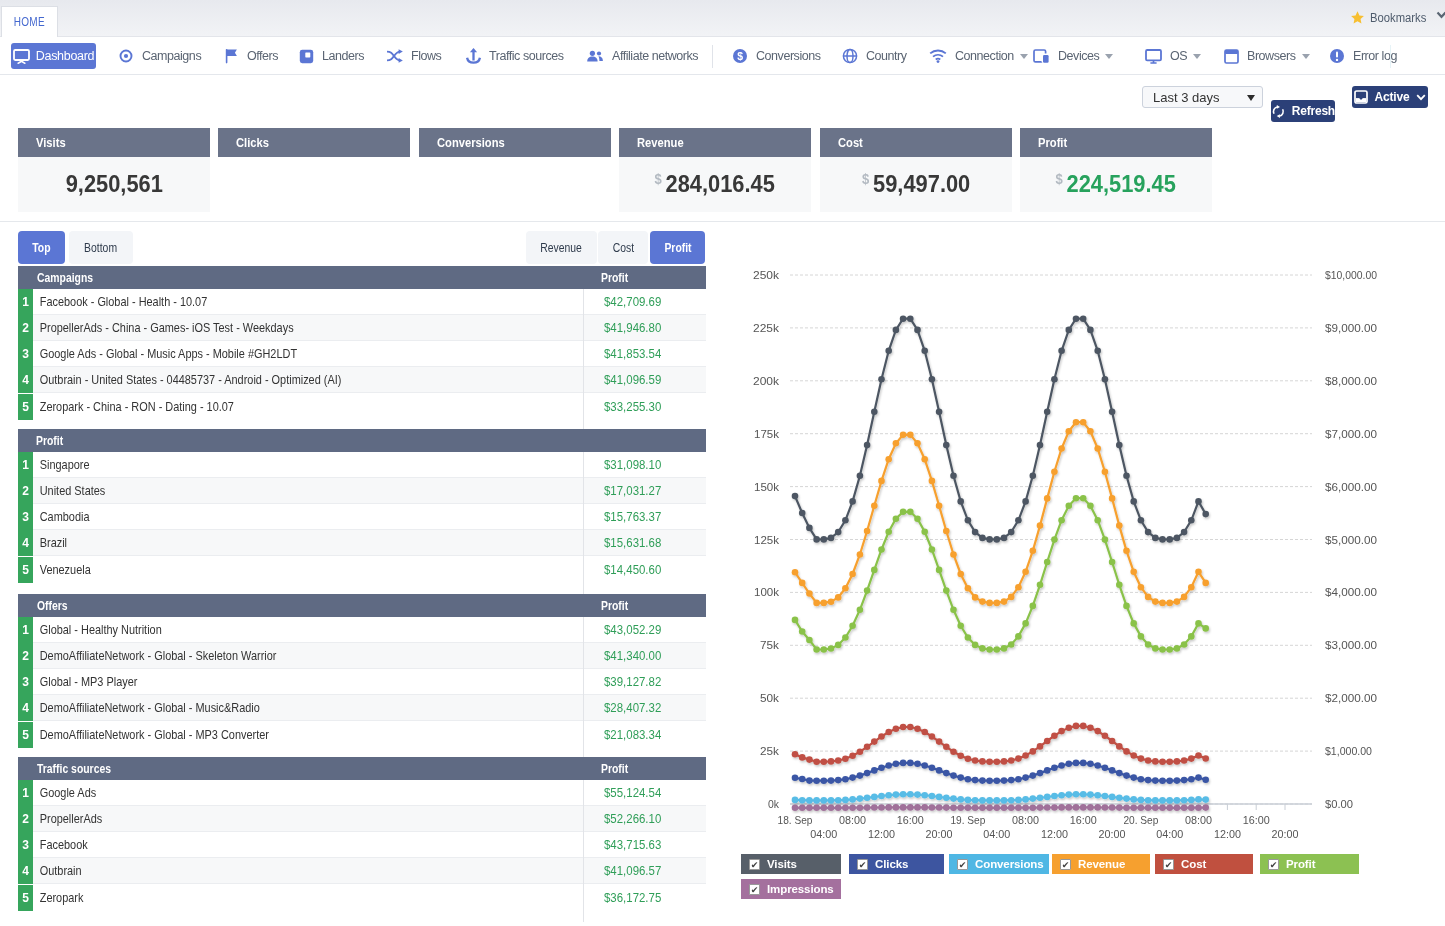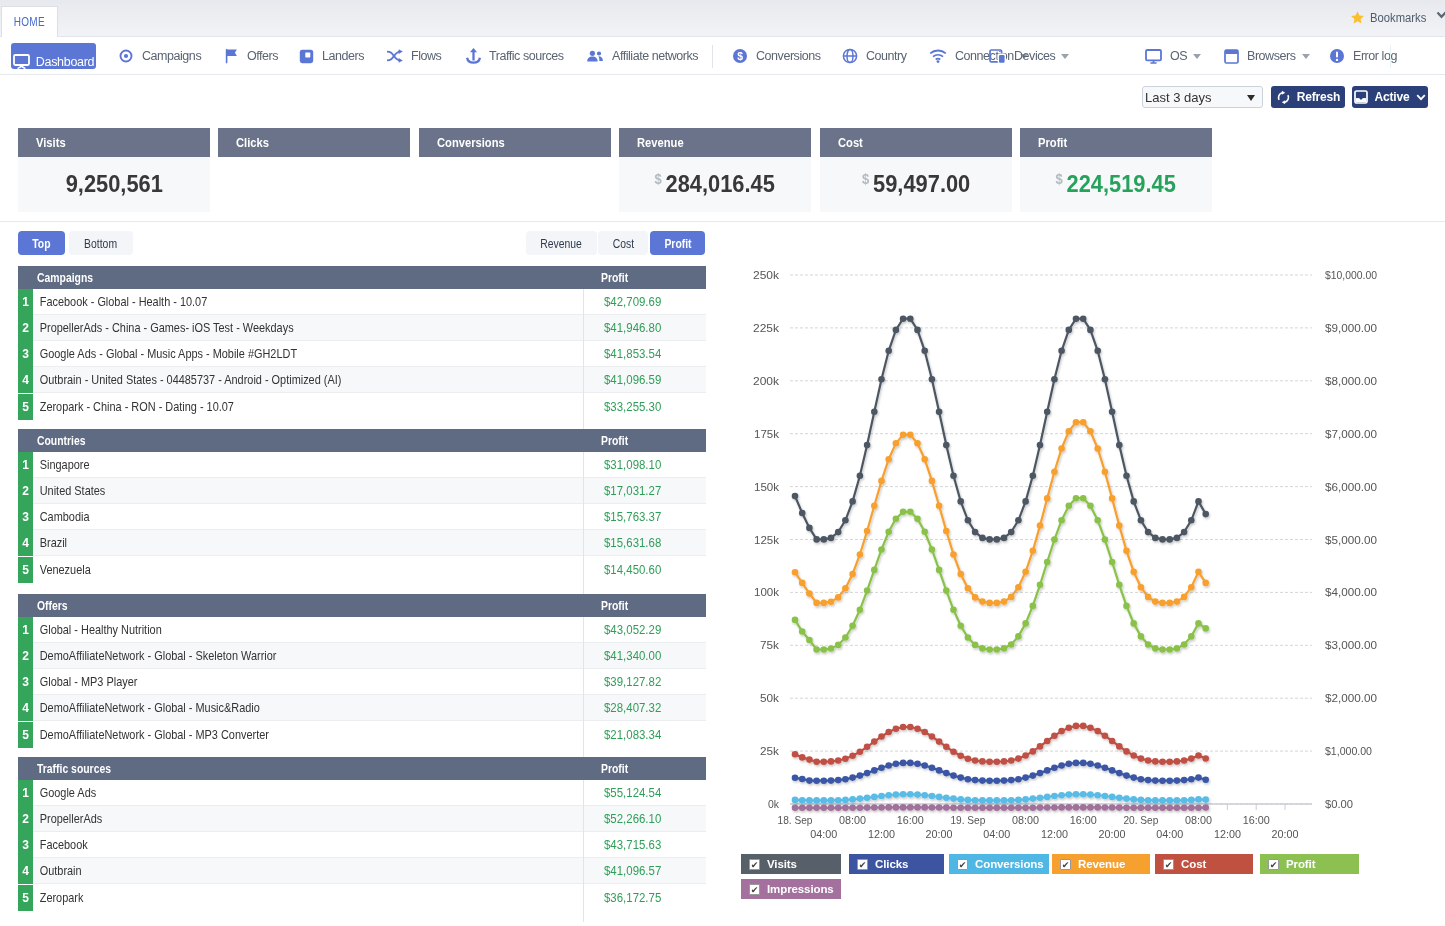--- a/index.html
+++ b/index.html
@@ -7,42 +7,42 @@
 body{position:relative;font-family:"Liberation Sans",sans-serif;background:#fff}
 .abs{position:absolute}
 
 .strip{left:0;top:0;width:1445px;height:37px;background:linear-gradient(#e7e9ee,#f2f3f6);border-bottom:1px solid #e3e5ea}
 .hometab{left:1px;top:6px;width:57px;height:31px;background:#fff;border:1px solid #dcdfe5;border-bottom:none;color:#4468cf;font-size:12.5px;display:flex;align-items:center;justify-content:center;letter-spacing:.3px}
 .bookmarks{left:1350px;top:11px;font-size:12.5px;display:flex;color:#4e5b6c}
 
 .nav{left:0;top:37px;width:1445px;height:38px;background:#fff;border-bottom:1px solid #e4e7ec}
 .navitem{position:absolute;top:44px;height:24px;display:flex;align-items:center;color:#5a6472;font-size:12.5px;white-space:nowrap;letter-spacing:-0.45px}
 .navitem svg{margin-right:8px}
-.dashbtn{position:absolute;left:11px;top:43px;width:85px;height:26px;background:#5b76d4;border-radius:3px;color:#fff;font-size:12.5px;letter-spacing:-0.3px;display:flex;align-items:flex-end;justify-content:center}
+.dashbtn{position:absolute;left:11px;top:43px;width:85px;height:26px;background:#5b76d4;border-radius:3px;color:#fff;font-size:12.5px;letter-spacing:-0.3px;display:flex;align-items:center;justify-content:center}
 .dashbtn svg{margin-right:6px}
 .navsep{position:absolute;left:712px;top:45px;width:1px;height:23px;background:#e0e3e9}
 .caret{display:inline-block;width:0;height:0;border-left:4px solid transparent;border-right:4px solid transparent;border-top:5px solid #9aa2ae;margin-left:6px}
 
-.sel{left:1142px;top:86px;width:121px;height:22px;background:#f7f8fa;border:1px solid #ccd2dc;border-radius:3px;color:#333;font-size:13px;display:flex;align-items:center;padding-left:2px}
+.sel{left:1142px;top:86px;width:121px;height:22px;background:#f7f8fa;border:1px solid #ccd2dc;border-radius:3px;color:#333;font-size:13px;display:flex;align-items:center;padding-left:10px}
 .sel .tri{position:absolute;right:7px;top:8px;width:0;height:0;border-left:4.5px solid transparent;border-right:4.5px solid transparent;border-top:6px solid #2c2c2c}
 .nbtn{height:22px;background:#2b4078;border-radius:3px;color:#fff;font-size:12px;font-weight:bold;display:flex;align-items:center;justify-content:center;letter-spacing:-0.2px}
-#refresh{left:1271px;top:86px;width:74px}
+#refresh{left:1271px;top:100px;width:64px}
 #active{left:1352px;top:86px;width:76px}
 
 .card{top:128px;width:192px;height:84px}
 .card .hd{height:29px;background:#6a7389;color:#fff;font-size:13px;font-weight:bold;display:flex;align-items:center;padding-left:18px}
 .card .hd span{display:inline-block;transform:scaleX(0.86);transform-origin:0 50%}
 .card .bd{height:55px;background:#f7f8f9;display:flex;align-items:center;justify-content:center}
 .card .bd .in{display:flex;align-items:center;font-size:23.5px;font-weight:bold;color:#383838;transform:scaleX(0.93)}
 .card .bd .dol{font-size:14px;color:#b3bac2;font-weight:bold;margin-right:4px;position:relative;top:-6px}
 .card .bd .pct{font-size:13px;color:#b3bac2;font-weight:bold;margin-left:5px;position:relative;top:3px}
 .green{color:#27a25d !important}
 .divline{left:0;top:221px;width:1445px;height:1px;background:#e5e8ec}
 
-.pill{position:absolute;top:231px;height:24px;border-radius:4px;font-size:13px;display:flex;align-items:center;justify-content:center;color:#2f3b4c;background:#f3f5f8}
+.pill{position:absolute;top:231px;height:33px;border-radius:4px;font-size:13px;display:flex;align-items:center;justify-content:center;color:#2f3b4c;background:#f3f5f8}
 .pill span{display:inline-block;transform:scaleX(0.8)}
 .pill.on{background:#5b76d4;color:#fff;font-weight:bold}
 
 .tbl{left:18px;width:688px}
 .tbl .th{height:23px;background:#5f6a83;color:#fff;display:flex;align-items:center}
 .tbl .th .t1{font-size:13px;font-weight:bold;padding-left:19px;flex:1}
 .tbl .th .t1 span{display:inline-block;transform:scaleX(0.8);transform-origin:0 50%}
 .tbl .th .t2{font-size:13px;font-weight:bold;width:123px;padding-left:18px;box-sizing:border-box;transform-origin:0 50%}
 .tbl .th .t2 span{display:inline-block;transform:scaleX(0.8);transform-origin:0 50%}
 .row{height:26px;display:flex;align-items:center;border-bottom:1px solid #ebedf0;position:relative}
@@ -116,21 +116,21 @@
       </g>
     </svg>Country</div>
 <div class="navitem" style="left:929px"><svg width="18" height="14" viewBox="0 0 18 14">
       <g fill="none" stroke="#5b76d4" stroke-width="1.8">
         <path d="M1.2 4.4 C5.6 0.6 12.4 0.6 16.8 4.4" stroke-width="1.9"></path>
         <path d="M4 7.6 C6.9 5.2 11.1 5.2 14 7.6"></path>
         <path d="M6.7 10.4 C8.1 9.4 9.9 9.4 11.3 10.4"></path>
       </g>
       <circle cx="9" cy="12.6" r="1.4" fill="#5b76d4"></circle>
     </svg>Connection<span class="caret"></span></div>
-<div class="navitem" style="left:989px"><svg width="17" height="14" viewBox="0 0 17 14">
+<div class="navitem" style="left:1033px"><svg width="17" height="14" viewBox="0 0 17 14">
       <rect x="1" y="1" width="11.6" height="11.8" rx="1.4" fill="none" stroke="#5b76d4" stroke-width="1.7"></rect>
       <rect x="8.6" y="4.6" width="8.4" height="9.4" rx="1.6" fill="#fff"></rect>
       <rect x="10" y="6" width="5.6" height="7.8" rx="1.2" fill="#5b76d4"></rect>
     </svg>Devices<span class="caret"></span></div>
 <div class="navitem" style="left:1145px"><svg width="17" height="15" viewBox="0 0 17 15">
       <rect x="1" y="1" width="15" height="10.4" rx="1.2" fill="none" stroke="#5b76d4" stroke-width="1.8"></rect>
       <path d="M8.5 11.6 V13.4 M5.4 14 H11.6" stroke="#5b76d4" stroke-width="1.7" fill="none"></path>
     </svg>OS<span class="caret"></span></div>
 <div class="navitem" style="left:1224px"><svg width="15" height="15" viewBox="0 0 15 15">
       <rect x="1" y="1" width="13" height="13" rx="1.4" fill="none" stroke="#5b76d4" stroke-width="1.7"></rect>
@@ -261,21 +261,20 @@
       <div class="num">5</div>
       <div class="nm">Zeropark - China - RON - Dating - 10.07</div>
       <div class="vl">
         <span>$33,255.30</span>
       </div>
     </div>
   </div>
 <div class="abs vext" style="top:419px"></div>
 <div class="abs tbl" style="top:429px">
     <div class="th">
-      <div class="t1"><span>Countries</span></div>
       <div class="t2"><span>Profit</span></div>
     </div>
     <div class="row">
       <div class="num">1</div>
       <div class="nm">Singapore</div>
       <div class="vl">
         <span>$31,098.10</span>
       </div>
     </div>
     <div class="row alt">

